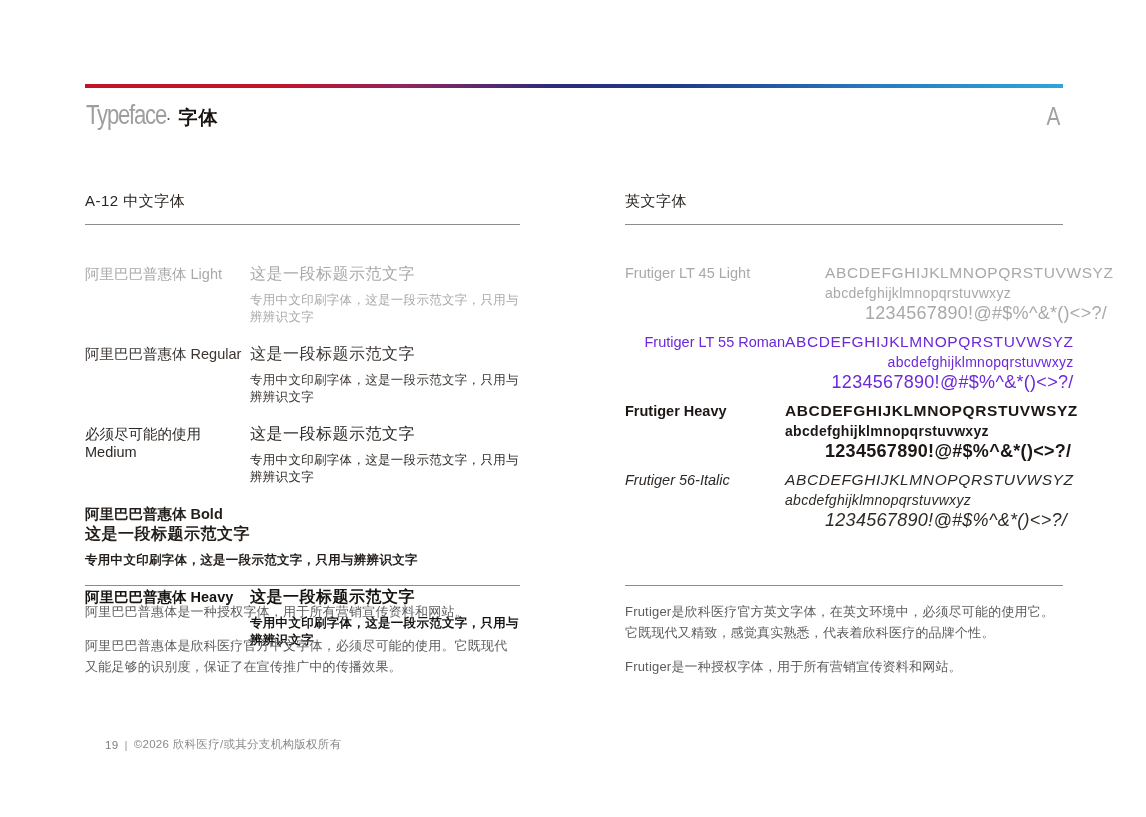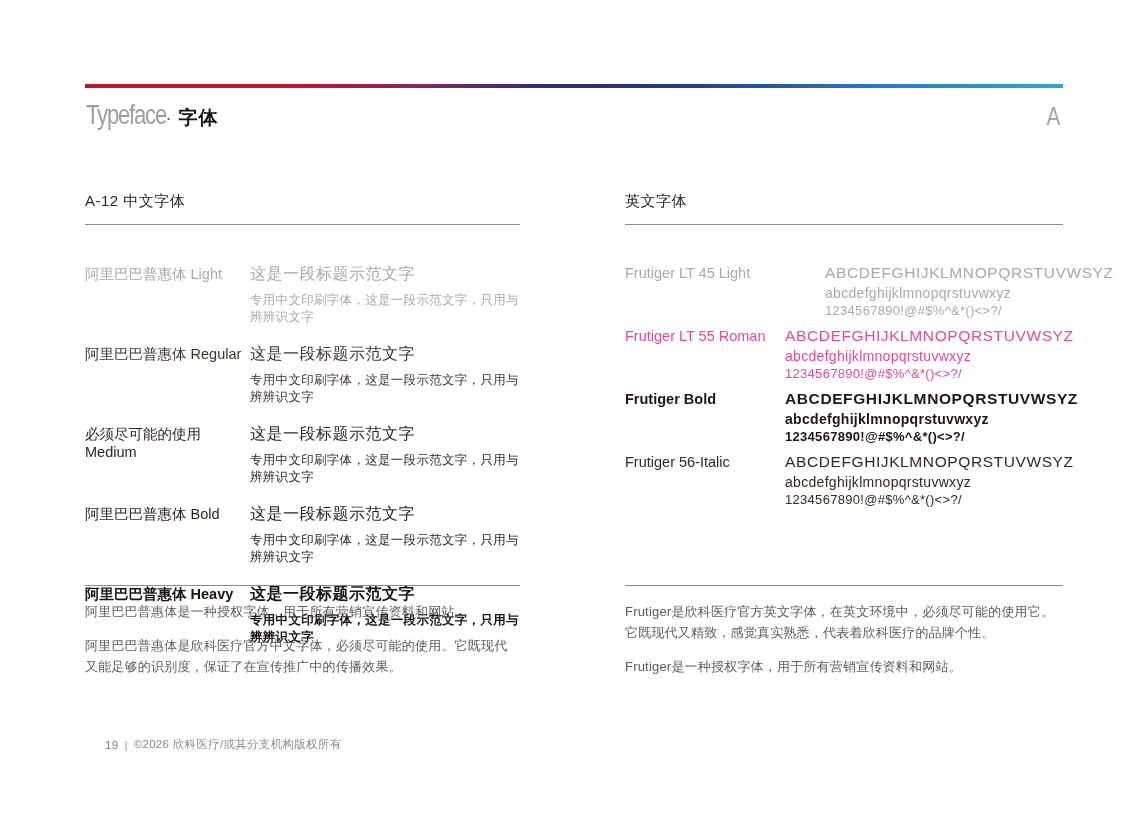--- a/index.html
+++ b/index.html
@@ -42,32 +42,32 @@
   .rows { margin-top:39px; }
   
   .spec-row { display:flex; }
   .cn-row { margin-bottom:18px; min-height:42px; }
   .spec-name { width:165px; flex:none; font-size:14.5px; padding-top:1px; }
   .cn-title { font-size:16px; letter-spacing:0.5px; }
   .cn-desc  { font-size:12.5px; margin-top:7px; letter-spacing:0.3px; }
   .cn-light  { color:#a9a9a9; font-weight:300; }
   .cn-regular{ color:#3b3531; font-weight:400; }
   .cn-medium { color:#2e2925; font-weight:500; }
-  .cn-bold   { color:#231e1a; font-weight:400; }
+  .cn-bold   { color:#231e1a; font-weight:700;flex-direction:column; }
   .cn-heavy  { color:#171310; font-weight:700; }
   
   .en-row { margin-bottom:9px; min-height:52px; }
   .en-name { width:160px; }
   .en-caps { font-size:15.5px; letter-spacing:0.6px; }
   .en-lower{ font-size:14px; margin-top:3px; letter-spacing:0.3px; }
-  .en-nums { font-size:13px; margin-top:2px; letter-spacing:0.3px; }
+  .en-nums { font-size:18px; margin-top:2px; letter-spacing:0.3px;margin-left:40px; }
   .en-light { color:#a9a9a9; font-weight:300;gap:40px; }
-  .en-roman { color:#ec4899; font-weight:400; }
+  .en-roman { color:#6d28d9; font-weight:400;text-align:right; }
   .en-bold  { color:#1c1714; font-weight:700; }
-  .en-italic{ color:#2e2925; font-weight:400; }
+  .en-italic{ color:#2e2925; font-weight:400; font-style:italic; }
   
   .col-bottom { position:absolute; left:0; right:0; top:393px; }
   .note { font-size:13px; color:#5c5c5c; line-height:21px; margin-top:15px; letter-spacing:0.2px; }
   .note + .note { margin-top:13px; }
   
   .footer {
     position:absolute; left:105px; top:737px;
     font-size:11.5px; color:#8a8a8a; letter-spacing:0.3px;
     display:flex; align-items:center;
   }
@@ -152,21 +152,21 @@
       </div>
       <div class="spec-row en-row en-roman">
         <div class="spec-name en-name">Frutiger LT 55 Roman</div>
         <div class="spec-sample">
           <div class="en-caps">ABCDEFGHIJKLMNOPQRSTUVWSYZ</div>
           <div class="en-lower">abcdefghijklmnopqrstuvwxyz</div>
           <div class="en-nums">1234567890!@#$%^&amp;*()&lt;&gt;?/</div>
         </div>
       </div>
       <div class="spec-row en-row en-bold">
-        <div class="spec-name en-name">Frutiger Bold</div>
+        <div class="spec-name en-name">Frutiger Heavy</div>
         <div class="spec-sample">
           <div class="en-caps">ABCDEFGHIJKLMNOPQRSTUVWSYZ</div>
           <div class="en-lower">abcdefghijklmnopqrstuvwxyz</div>
           <div class="en-nums">1234567890!@#$%^&amp;*()&lt;&gt;?/</div>
         </div>
       </div>
       <div class="spec-row en-row en-italic">
         <div class="spec-name en-name">Frutiger 56-Italic</div>
         <div class="spec-sample">
           <div class="en-caps">ABCDEFGHIJKLMNOPQRSTUVWSYZ</div>

